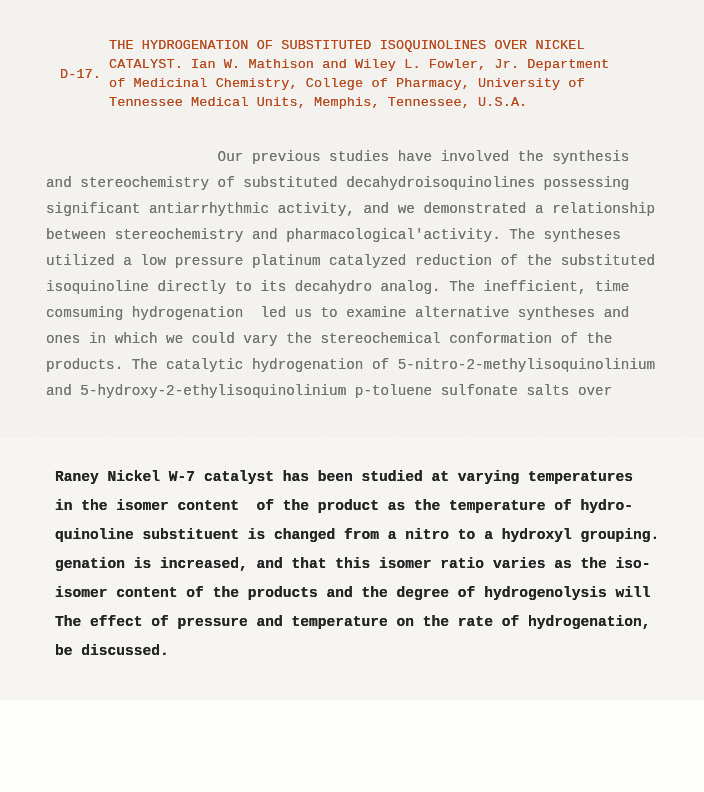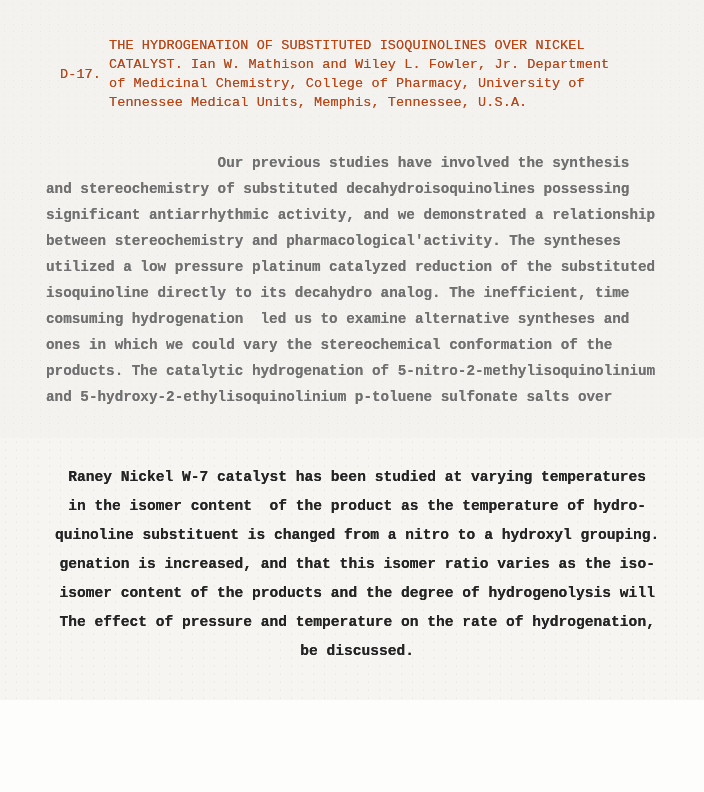--- a/index.html
+++ b/index.html
@@ -52,38 +52,36 @@
     text-shadow: 0 0 0.6px #8a8a8a;
   }
   .heading-label {
     margin-right: 8px;
     white-space: pre;
   }
   
   .para1 {
     position: absolute;
     left: 46px;
-    top: 150px;
+    top: 144px;
     font-size: 14.3px;
     line-height: 26px;
     color: #707070;
     text-shadow: 0 0 0.6px #909090;
-    font-weight: bold;
   }
   
   .para2 {
     position: absolute;
     left: 55px;
     top: 463px;
     font-size: 14.6px;
     line-height: 29px;
     font-weight: bold;
     color: #242424;
     text-shadow: 0 0 0.5px #3a3a3a;
-    text-align: center;
   }
 </style>
 </head>
 <body>
 
 <div class="page">
 
   <div class="scan-region scan-top"></div>
   <div class="scan-region scan-bottom"></div>
 

